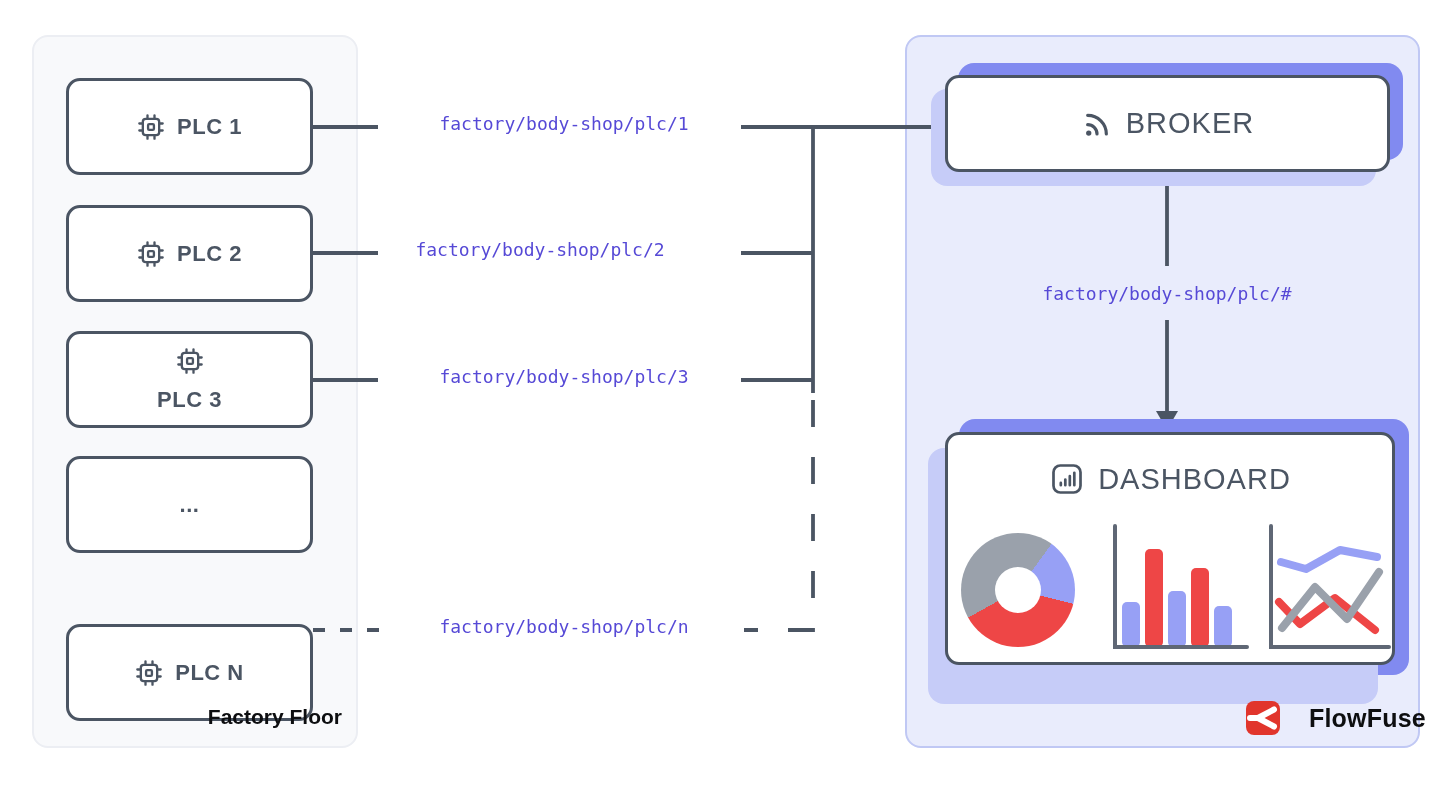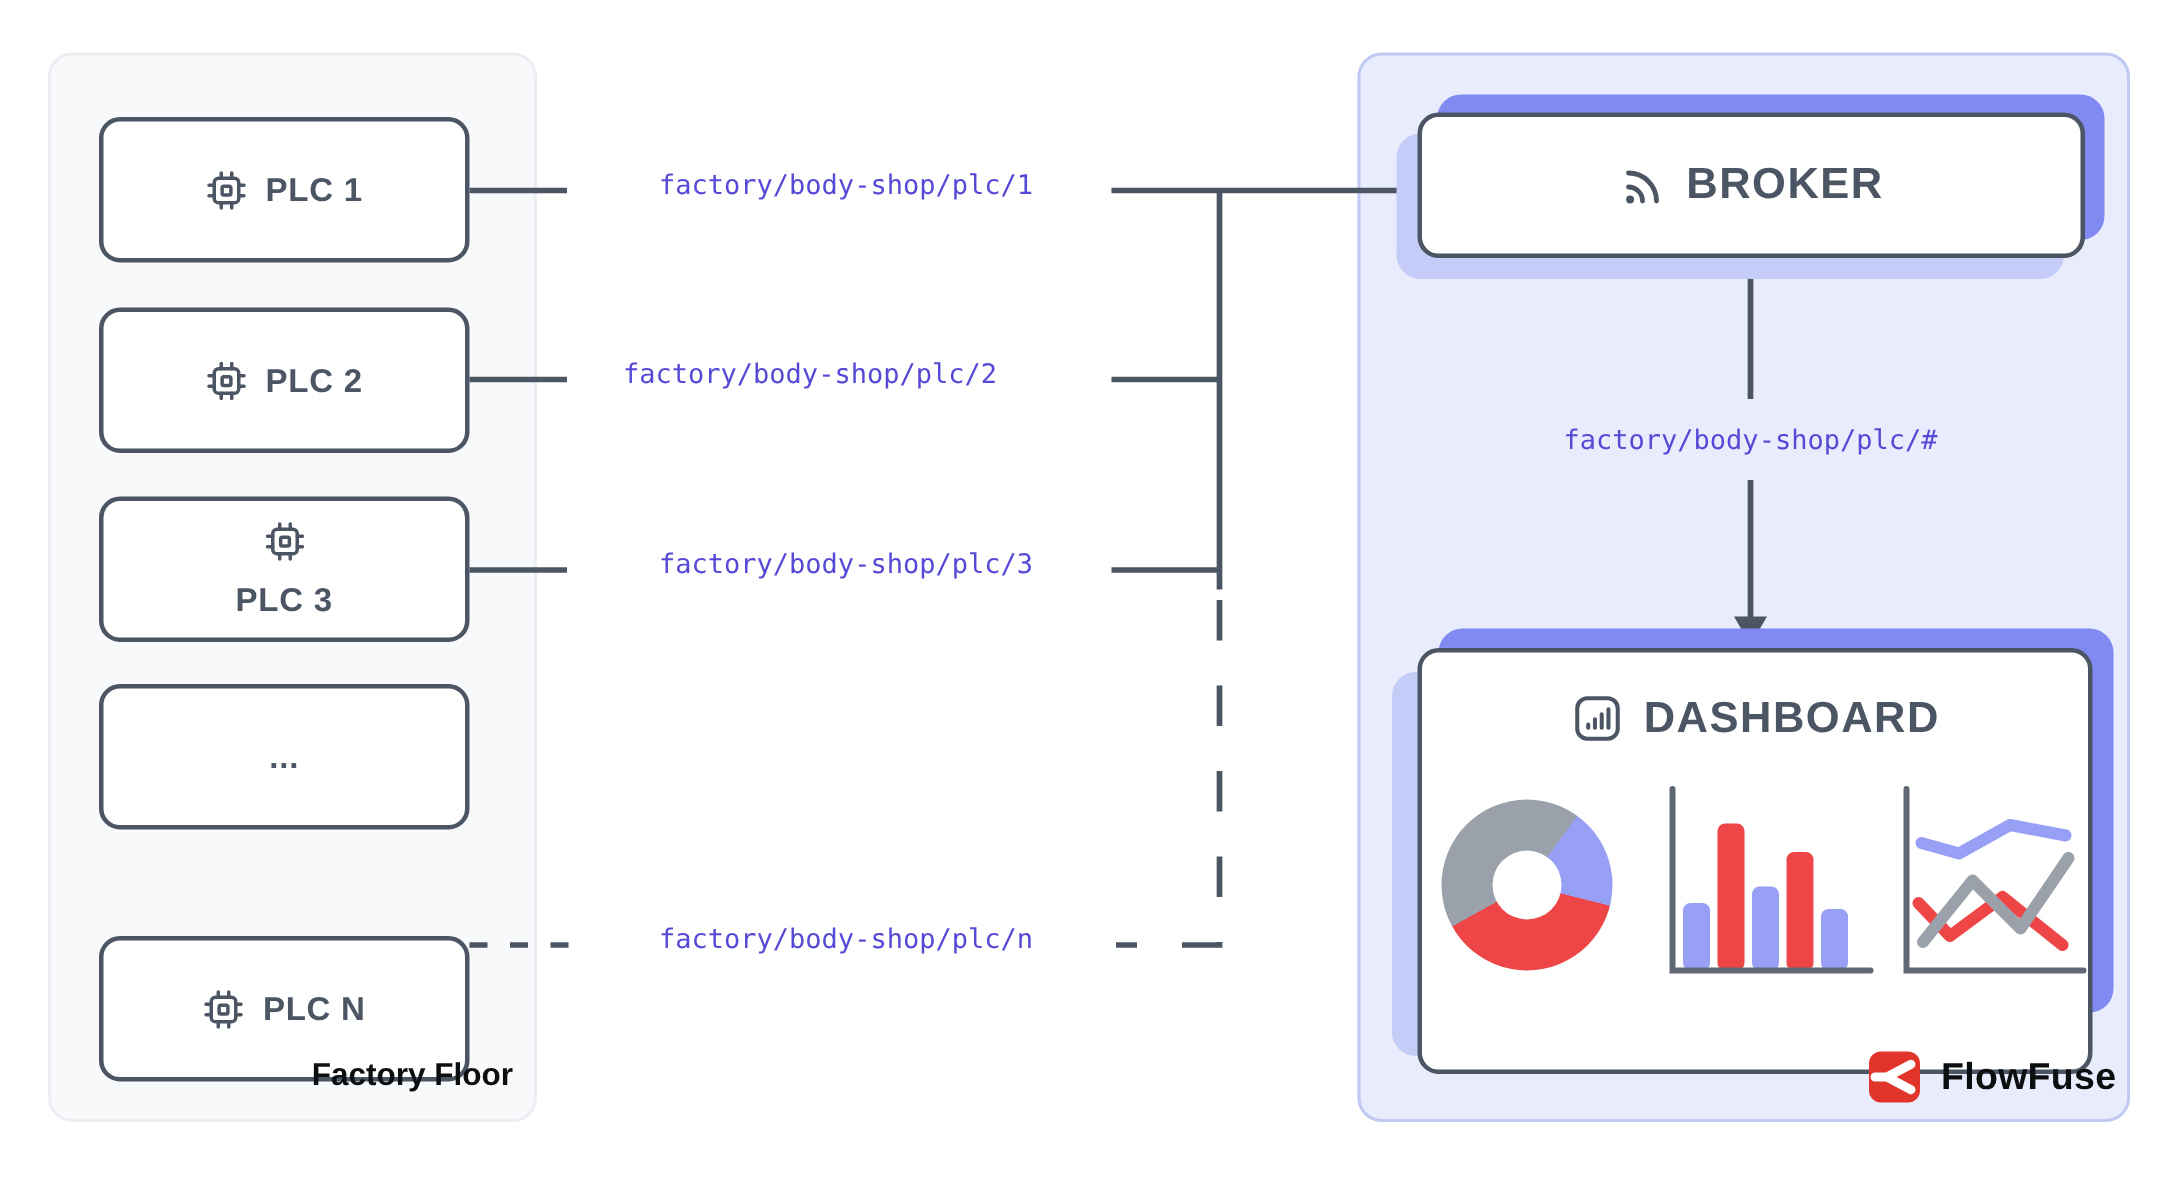--- a/index.html
+++ b/index.html
@@ -19,33 +19,33 @@
           border:3.5px solid #4b5563; border-radius:14px; display:flex; align-items:center;
           justify-content:center; gap:12px; color:#4b5563; font-weight:bold; font-size:22px; }
   .node .txt { letter-spacing:0.5px; }
 
   
   .accent { position:absolute; z-index:2; border-radius:16px; }
   .accent.indigo   { background:#818af0; }
   .accent.lavender { background:#c6ccf8; }
   .bigbox { position:absolute; z-index:3; background:#ffffff; border:3.5px solid #4b5563; border-radius:14px; }
   .bigbox .title { display:flex; align-items:center; justify-content:center; gap:13px;
-                   color:#4b5563; font-weight:bold; font-size:29px; letter-spacing:1px; }
+                   color:#4b5563; font-weight:normal; font-size:29px; letter-spacing:1px; }
   .broker-box { left:945px; top:75px; width:445px; height:97px; display:flex; align-items:center; justify-content:center; }
-  .dash-box   { left:945px; top:432px; width:450px; height:284px; }
+  .dash-box   { left:945px; top:432px; width:450px; height:233px; }
   .dash-box .title { margin-top:26px; }
 
   
   .topic { position:absolute; z-index:3; width:352px; text-align:center;
            font-family:"DejaVu Sans Mono", monospace; font-size:18px; color:#5649d6; }
 
   
   .floor-label { position:absolute; z-index:3; left:32px; top:705px; width:310px; text-align:right;
                  font-weight:bold; font-size:21px; color:#0d0e10; }
-  .brand { position:absolute; z-index:3; left:1245px; top:700px; display:flex; align-items:center; gap:13px; }
+  .brand { position:absolute; z-index:3; left:1245px; top:700px; display:flex; align-items:center; gap:28px; }
   .brand .name { font-weight:bold; font-size:25px; color:#0d0e10; letter-spacing:0.2px; }
 
   
   .charts { position:absolute; z-index:4; left:945px; top:520px; width:450px; height:150px; }
   .donut { position:absolute; left:16px; top:13px; width:114px; height:114px; border-radius:50%;
            background:conic-gradient(#9aa1ab 0deg 36deg, #97a0f5 36deg 104deg, #ee4646 104deg 241deg, #9aa1ab 241deg 360deg); }
   .donut::after { content:""; position:absolute; left:34px; top:34px; width:46px; height:46px;
                   border-radius:50%; background:#ffffff; }
   .minisvg { position:absolute; top:0; }
 </style>

